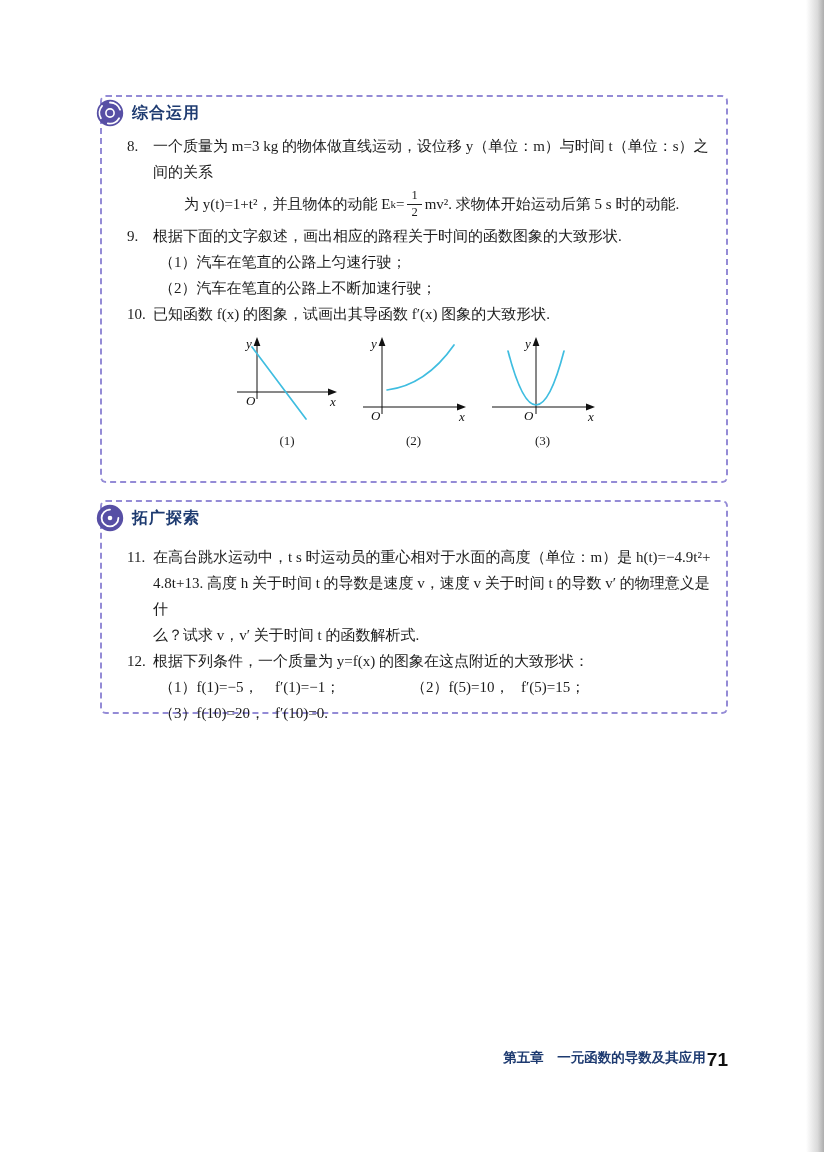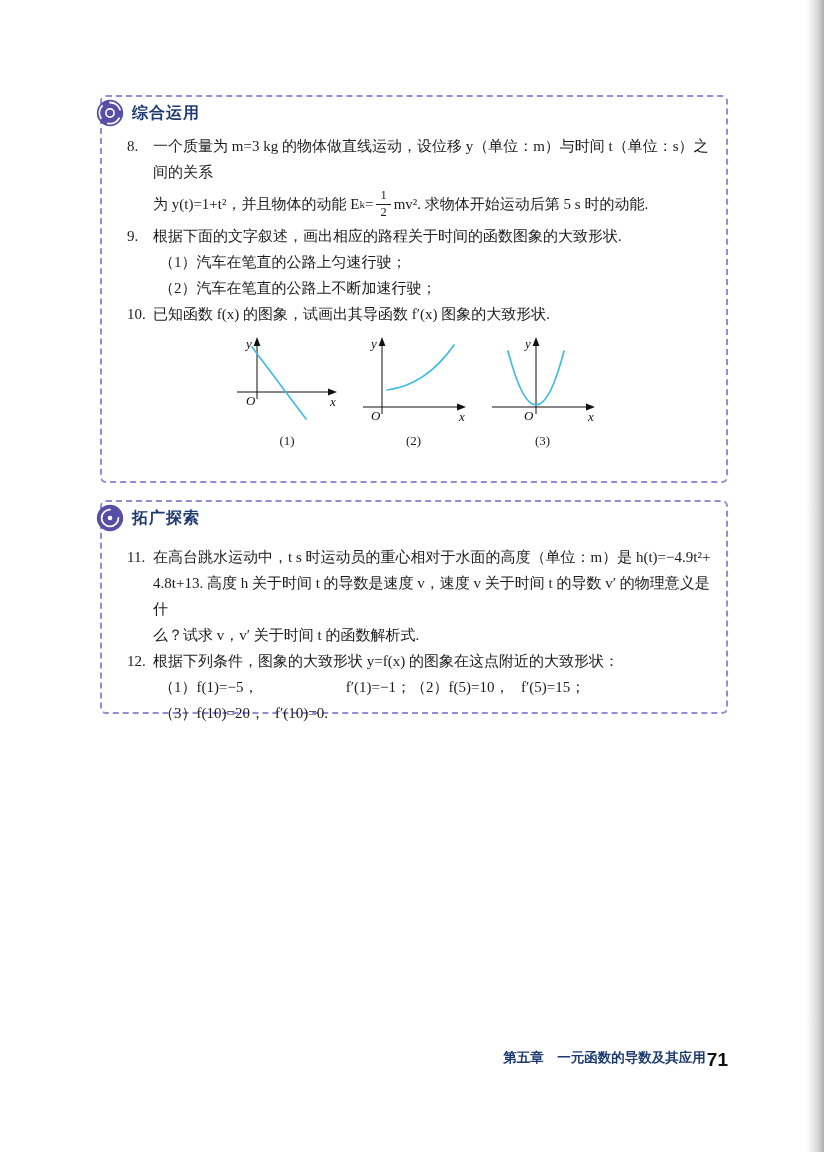--- a/index.html
+++ b/index.html
@@ -17,42 +17,42 @@
   .hdr h2{margin:0;font-family:"Liberation Sans", sans-serif;font-size:16px;font-weight:bold;color:#1d3a70;letter-spacing:1px;}
 
   .content{padding:36px 14px 0 25px;line-height:26px;}
   .box2 .content{padding-top:42px;}
 
   .prob{display:flex;align-items:flex-start;}
   .pnum{width:26px;flex-shrink:0;}
   .pbody{flex:1;}
   .sub-items{margin-left:6px;}
 
-  .mline{display:flex;align-items:center;height:38px;}
+  .mline{display:flex;align-items:center;height:38px;margin-left:31px;}
   .frac{display:inline-flex;flex-direction:column;align-items:center;line-height:1.05;
         font-size:12.5px;margin:0 3px;}
   .frac .bar{align-self:stretch;border-top:1.3px solid #1c1c1c;margin:1px 0;}
   .frac .num,.frac .den{padding:0 4px;}
   sub.ek{font-size:11px;}
 
   .figure{margin-top:10px;}
   .graphs{display:flex;gap:24px;margin-left:110px;}
   .glabels{display:flex;gap:24px;margin-left:110px;margin-top:4px;font-size:13px;line-height:16px;}
   .glabels div{text-align:center;}
   .gl1{width:100px;}.gl2{width:105px;}.gl3{width:105px;}
   .figcap{width:358px;margin-left:110px;margin-top:4px;text-align:center;font-size:13px;line-height:18px;}
 
   .axis{stroke:#111;stroke-width:1;}
   .curve{stroke:#3fbde0;stroke-width:1.7;fill:none;stroke-linecap:round;}
   .ah{fill:#111;}
   .axlab{font-family:"Liberation Serif", serif;font-style:italic;font-size:13px;fill:#111;}
 
   .p12row{white-space:nowrap;}
   .w1{display:inline-block;width:116px;}
-  .w2{display:inline-block;width:136px;text-align:right;}
+  .w2{display:inline-block;width:136px;}
   .w3{display:inline-block;width:110px;}
 
   .footer{position:absolute;top:1049px;right:96px;display:flex;align-items:flex-start;gap:1px;}
   .footer .chap{font-family:"Liberation Sans", sans-serif;font-weight:bold;font-size:13.5px;color:#1d3a70;}
   .footer .pno{font-family:"Liberation Sans", sans-serif;font-weight:bold;font-size:19px;color:#111;}
 </style>
 </head>
 <body>
 
 <div class="page">
@@ -176,21 +176,21 @@
         <div class="pbody">
           <div>在高台跳水运动中，t s 时运动员的重心相对于水面的高度（单位：m）是 h(t)=−4.9t²+</div>
           <div>4.8t+13. 高度 h 关于时间 t 的导数是速度 v，速度 v 关于时间 t 的导数 v′ 的物理意义是什</div>
           <div>么？试求 v，v′ 关于时间 t 的函数解析式.</div>
         </div>
       </div>
 
       <div class="prob">
         <span class="pnum">12.</span>
         <div class="pbody">
-          <div>根据下列条件，图象的大致形状 y=f(x) 的图象在这点附近的大致形状：</div>
+          <div>根据下列条件，一个质量为 y=f(x) 的图象在这点附近的大致形状：</div>
           <div class="p12row sub-items">
             <span class="w1">（1）f(1)=−5，</span><span class="w2">f′(1)=−1；</span><span class="w3">（2）f(5)=10，</span><span>f′(5)=15；</span>
           </div>
           <div class="p12row sub-items">
             <span class="w1">（3）f(10)=20，</span><span>f′(10)=0.</span>
           </div>
         </div>
       </div>
 
     </div>

